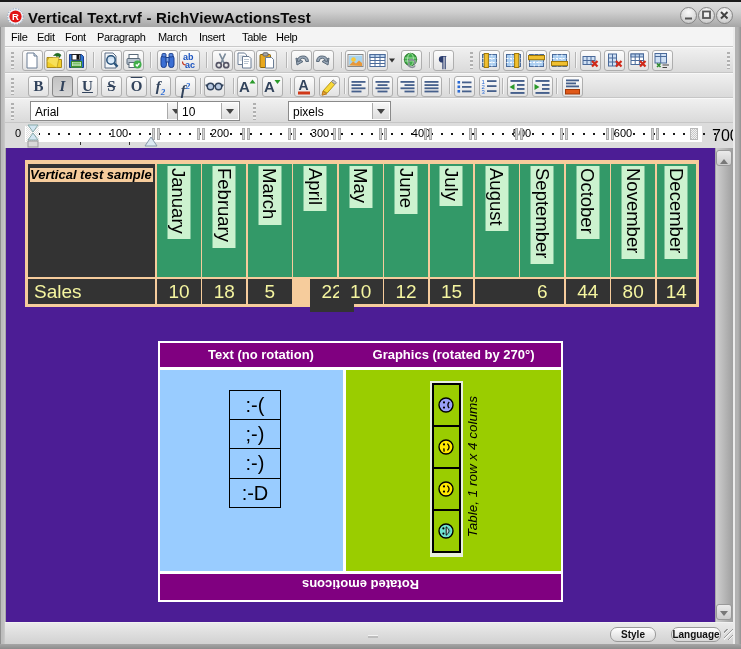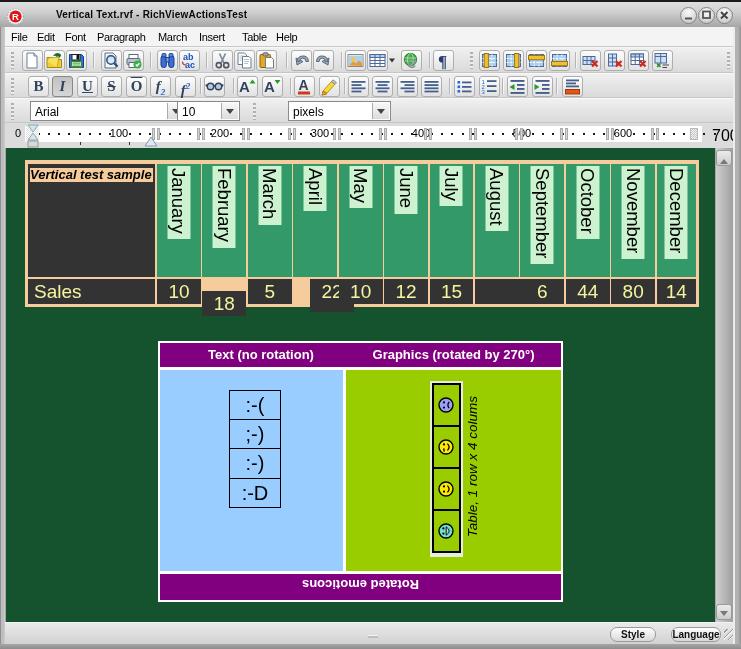--- a/index.html
+++ b/index.html
@@ -1,19 +1,19 @@
 <!DOCTYPE html>
 <html><head><meta charset="utf-8">
 <style>
 html,body{margin:0;padding:0;}
 body{width:741px;height:649px;font-family:"Liberation Sans",sans-serif;}
 #win{position:absolute;left:0;top:0;width:741px;height:649px;background:#a8a8a8;overflow:hidden;}
 #titlebar{position:absolute;left:0;top:0;width:741px;height:27px;
  background:linear-gradient(#dedede,#cfcfcf 40%,#b9b9b9 72%,#a6a6a6);border-top:2px solid #1a1a1a;box-sizing:border-box;}
-#title-text{position:absolute;left:28px;top:7px;font-size:10px;font-weight:bold;color:#0a0a0a;letter-spacing:0.2px;margin-left:28px;}
+#title-text{position:absolute;left:28px;top:7px;font-size:15px;font-weight:bold;color:#0a0a0a;letter-spacing:0.2px;}
 .winbtn{position:absolute;top:5px;width:17px;height:17px;border-radius:50%;
  background:radial-gradient(circle at 50% 28%,#fafafa,#dcdcdc 55%,#bcbcbc);border:1px solid #858585;box-sizing:border-box;}
 #menubar{position:absolute;left:5px;top:27px;width:729px;height:20px;background:#f4f4f4;border-bottom:1px solid #c9c9c9;box-sizing:border-box;}
 .mi{position:absolute;top:4px;font-size:11px;color:#000;letter-spacing:-0.3px;}
 .toolrow{position:absolute;left:5px;width:729px;background:linear-gradient(#f0f0f0,#dadada);border-top:1px solid #f8f8f8;border-bottom:1px solid #c6c6c6;box-sizing:border-box;}
 #tb1{top:47px;height:26px;}
 #tb2{top:73px;height:25px;}
 #tb3{top:98px;height:25px;}
 #rulerrow{position:absolute;left:5px;top:123px;width:729px;height:25px;background:#dcdcdc;}
 .grip{position:absolute;top:4px;width:3px;height:17px;
@@ -21,21 +21,21 @@
 .tbtn{position:absolute;top:2px;width:21px;height:21px;border:1px solid #aeaeae;border-radius:3px;
  background:linear-gradient(#fdfdfd,#e2e2e2);box-sizing:border-box;}
 .tbtn svg{position:absolute;left:0px;top:0px;}
 .tbtn span{}
 .tbtn.pressed{background:linear-gradient(#c2c2c2,#d6d6d6);border-color:#888;}
 .sep{position:absolute;top:4px;width:1px;height:16px;background:#b5b5b5;border-right:1px solid #f5f5f5;}
 .combo{position:absolute;top:2px;height:20px;background:#fff;border:1px solid #8a8a8a;box-sizing:border-box;}
 .combo .txt{position:absolute;left:4px;top:3px;font-size:12px;color:#000;}
 .combo .btn{position:absolute;right:1px;top:1px;width:16px;height:16px;background:linear-gradient(#f8f8f8,#dcdcdc);border-left:1px solid #aaa;}
 .combo .btn:after{content:"";position:absolute;left:4px;top:6px;border:4px solid transparent;border-top:5px solid #444;}
-#doc{position:absolute;left:6px;top:148px;width:709px;height:474px;background:#14532d;}
+#doc{position:absolute;left:6px;top:148px;width:709px;height:474px;background:#4c1d95;}
 #vsb{position:absolute;left:716px;top:148px;width:17px;height:474px;background:linear-gradient(90deg,#cfcfcf,#9f9f9f);}
 .sbtn{position:absolute;left:0px;width:16px;height:16px;border-radius:3px;background:linear-gradient(#ebebeb,#cccccc);border:1px solid #999;box-sizing:border-box;}
 .sbtn:after{content:"";position:absolute;left:3px;border:4px solid transparent;}
 .sbtn.up:after{top:4px;border-bottom:5px solid #787878;}
 .sbtn.dn:after{top:6px;border-top:5px solid #787878;}
 #statusbar{position:absolute;left:5px;top:622px;width:729px;height:22px;background:linear-gradient(#eaeaea,#d0d0d0);border-top:1px solid #f2f2f2;}
 .stbtn{position:absolute;top:4px;height:15px;border:1px solid #9a9a9a;border-radius:7px;background:linear-gradient(#ffffff,#d8d8d8);
  font-size:10px;font-weight:bold;text-align:center;box-sizing:border-box;color:#111;line-height:13px;}
 #grip2{position:absolute;left:719px;top:6px;width:11px;height:11px;
  background-image:repeating-linear-gradient(135deg,transparent 0 2px,#9a9a9a 2px 3px,#f0f0f0 3px 4px);}
@@ -586,21 +586,21 @@
           <span class="vmonth">October</span>
         </div>
 <div class="t1green" style="left:586.2px;top:4px;width:43.9px;height:113px;">
           <span class="vmonth">November</span>
         </div>
 <div class="t1green" style="left:631.6px;top:4px;width:39.4px;height:113px;">
           <span class="vmonth">December</span>
         </div>
 <div class="salesnum" style="left:3px;top:119px;width:127px;height:25px;line-height:25px;text-align:left;padding-left:6px;box-sizing:border-box;">Sales</div>
 <div class="salesnum" style="left:132.0px;top:119px;width:43.9px;height:25px;line-height:25px;">10</div>
-<div class="salesnum" style="left:177.4px;top:119px;width:43.9px;height:25px;line-height:25px;margin-top:12px;">18</div>
+<div class="salesnum" style="left:177.4px;top:119px;width:43.9px;height:25px;line-height:25px;">18</div>
 <div class="salesnum" style="left:222.8px;top:119px;width:43.9px;height:25px;line-height:25px;">5</div>
 <div class="salesnum" style="left:285px;top:119px;width:43.9px;height:33px;line-height:25px;">22</div>
 <div class="salesnum" style="left:313.7px;top:119px;width:43.9px;height:25px;line-height:25px;">10</div>
 <div class="salesnum" style="left:359.1px;top:119px;width:43.9px;height:25px;line-height:25px;">12</div>
 <div class="salesnum" style="left:404.5px;top:119px;width:43.9px;height:25px;line-height:25px;">15</div>
 <div class="salesnum" style="left:449.9px;top:119px;width:43.9px;height:25px;line-height:25px;padding-left:40px;">17</div>
 <div class="salesnum" style="left:495.4px;top:119px;width:43.9px;height:25px;line-height:25px;">6</div>
 <div class="salesnum" style="left:540.8px;top:119px;width:43.9px;height:25px;line-height:25px;">44</div>
 <div class="salesnum" style="left:586.2px;top:119px;width:43.9px;height:25px;line-height:25px;">80</div>
 <div class="salesnum" style="left:631.6px;top:119px;width:39.4px;height:25px;line-height:25px;">14</div>

